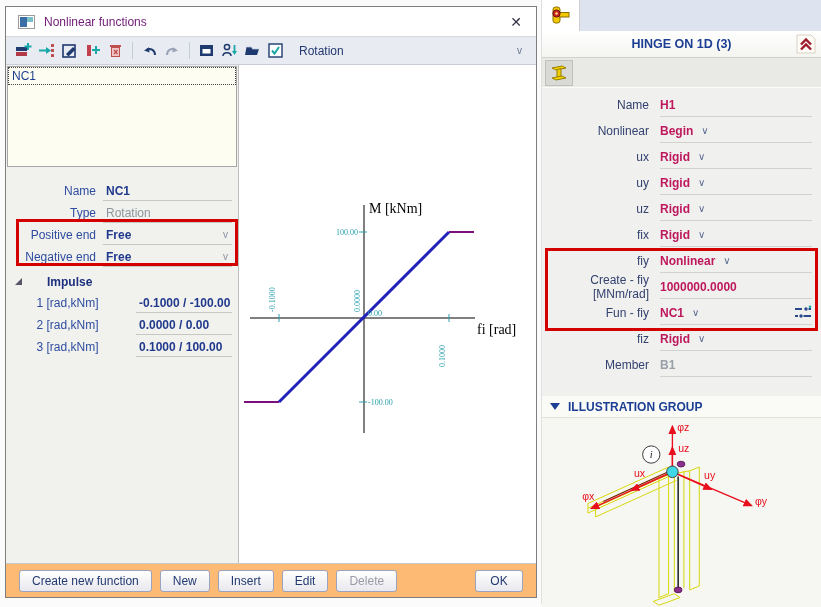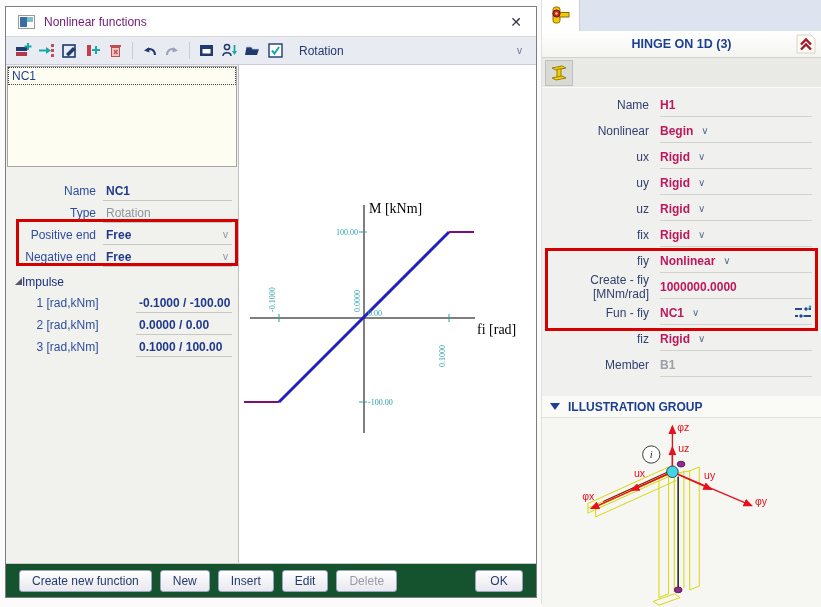--- a/index.html
+++ b/index.html
@@ -27,26 +27,26 @@
 
   .props { padding-top:12px; font-size:12px; }
   .prow { height:22px; display:flex; align-items:center; }
   .prow .lab { width:97px; text-align:right; padding-right:7px; color:#2e4da0; flex:0 0 auto; }
   .prow .lab.wide { width:130px;text-align:center; }
   .prow .val { flex:1; margin-right:6px; height:20px; display:flex; align-items:center; border-bottom:1px solid #c6c6c3; font-weight:bold; color:#20398c; padding-left:3px; }
   .prow .val.readonly { color:#8d959e; font-weight:normal; }
   .prow .val .combo-chev { margin-left:auto; margin-right:4px; color:#8a90a0; font-size:10px; font-weight:normal; }
   .sect-head { height:21px; display:flex; align-items:center; margin-top:3px; }
   .sect-head .tri { width:0; height:0; border-left:7px solid transparent; border-bottom:7px solid #555566; margin-left:9px; }
-  .sect-head .txt { font-weight:normal; color:#1b2f7e; margin-left:0; font-size:12px; }
+  .sect-head .txt { font-weight:bold; color:#1b2f7e; margin-left:25px; font-size:12px; }
 
   .chart-pane { flex:1; background:#ffffff; position:relative; }
   .chart-pane svg { position:absolute; left:0; top:0; }
 
-  .footer { height:34px; border-top:1px solid #c9c9c9; background:#14532d; display:flex; align-items:center; padding:0 13px; gap:8px; flex:0 0 auto; }
+  .footer { height:34px; border-top:1px solid #c9c9c9; background:#fdba74; display:flex; align-items:center; padding:0 13px; gap:8px; flex:0 0 auto; }
   .btn { height:22px; padding:0 12px; font-size:12px; color:#223a70; background:linear-gradient(#ffffff,#e8e8ee); border:1px solid #9aa3c0; border-radius:3px; cursor:pointer; font-family:"Liberation Sans",sans-serif; }
   .btn.disabled { color:#9b9ba8; cursor:default; }
   .btn.ok { margin-left:auto; min-width:48px; }
 
   
   .right-panel { position:absolute; left:541px; top:0; width:280px; height:604px; background:#f0f0ee; border-left:1px solid #e0e0e0; }
   .tabs-row { height:31px; background:#dde3ef; display:flex; }
   .tab-active { width:38px; height:31px; background:#ffffff; border-right:1px solid #cfcfcf; display:flex; align-items:center; justify-content:center; cursor:pointer; }
   .panel-header { height:27px; background:linear-gradient(#ffffff,#f4f4f0); border-bottom:1px solid #d2d2cc; position:relative; display:flex; align-items:center; justify-content:center; }
   .panel-header .htxt { font-size:12.5px; font-weight:bold; color:#1c3f94; }

